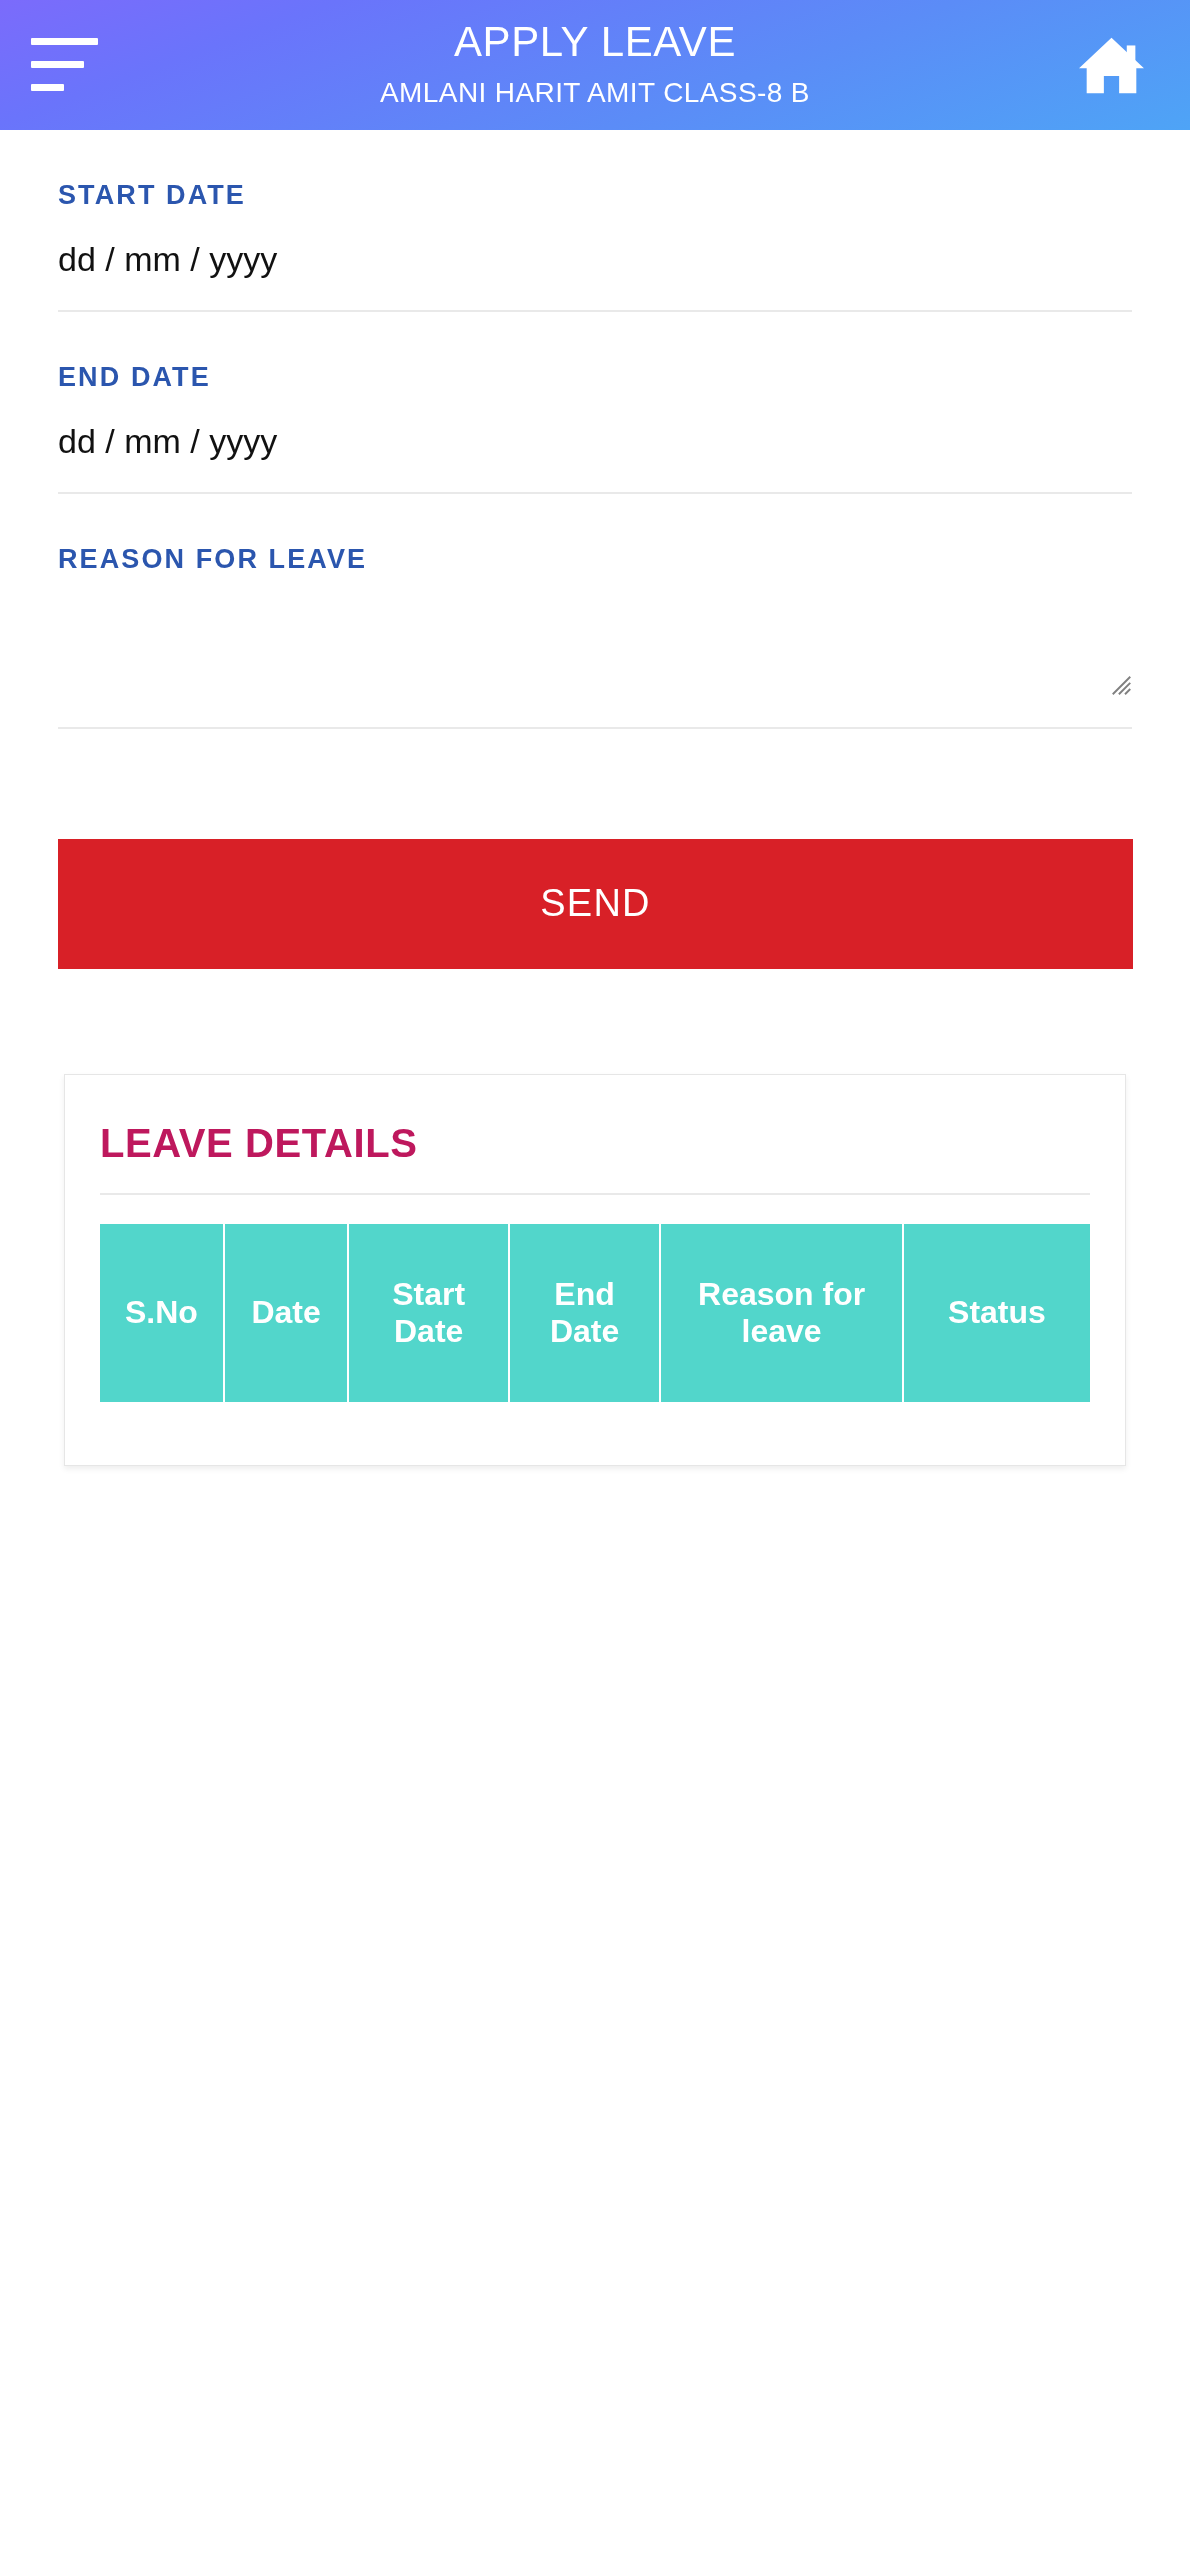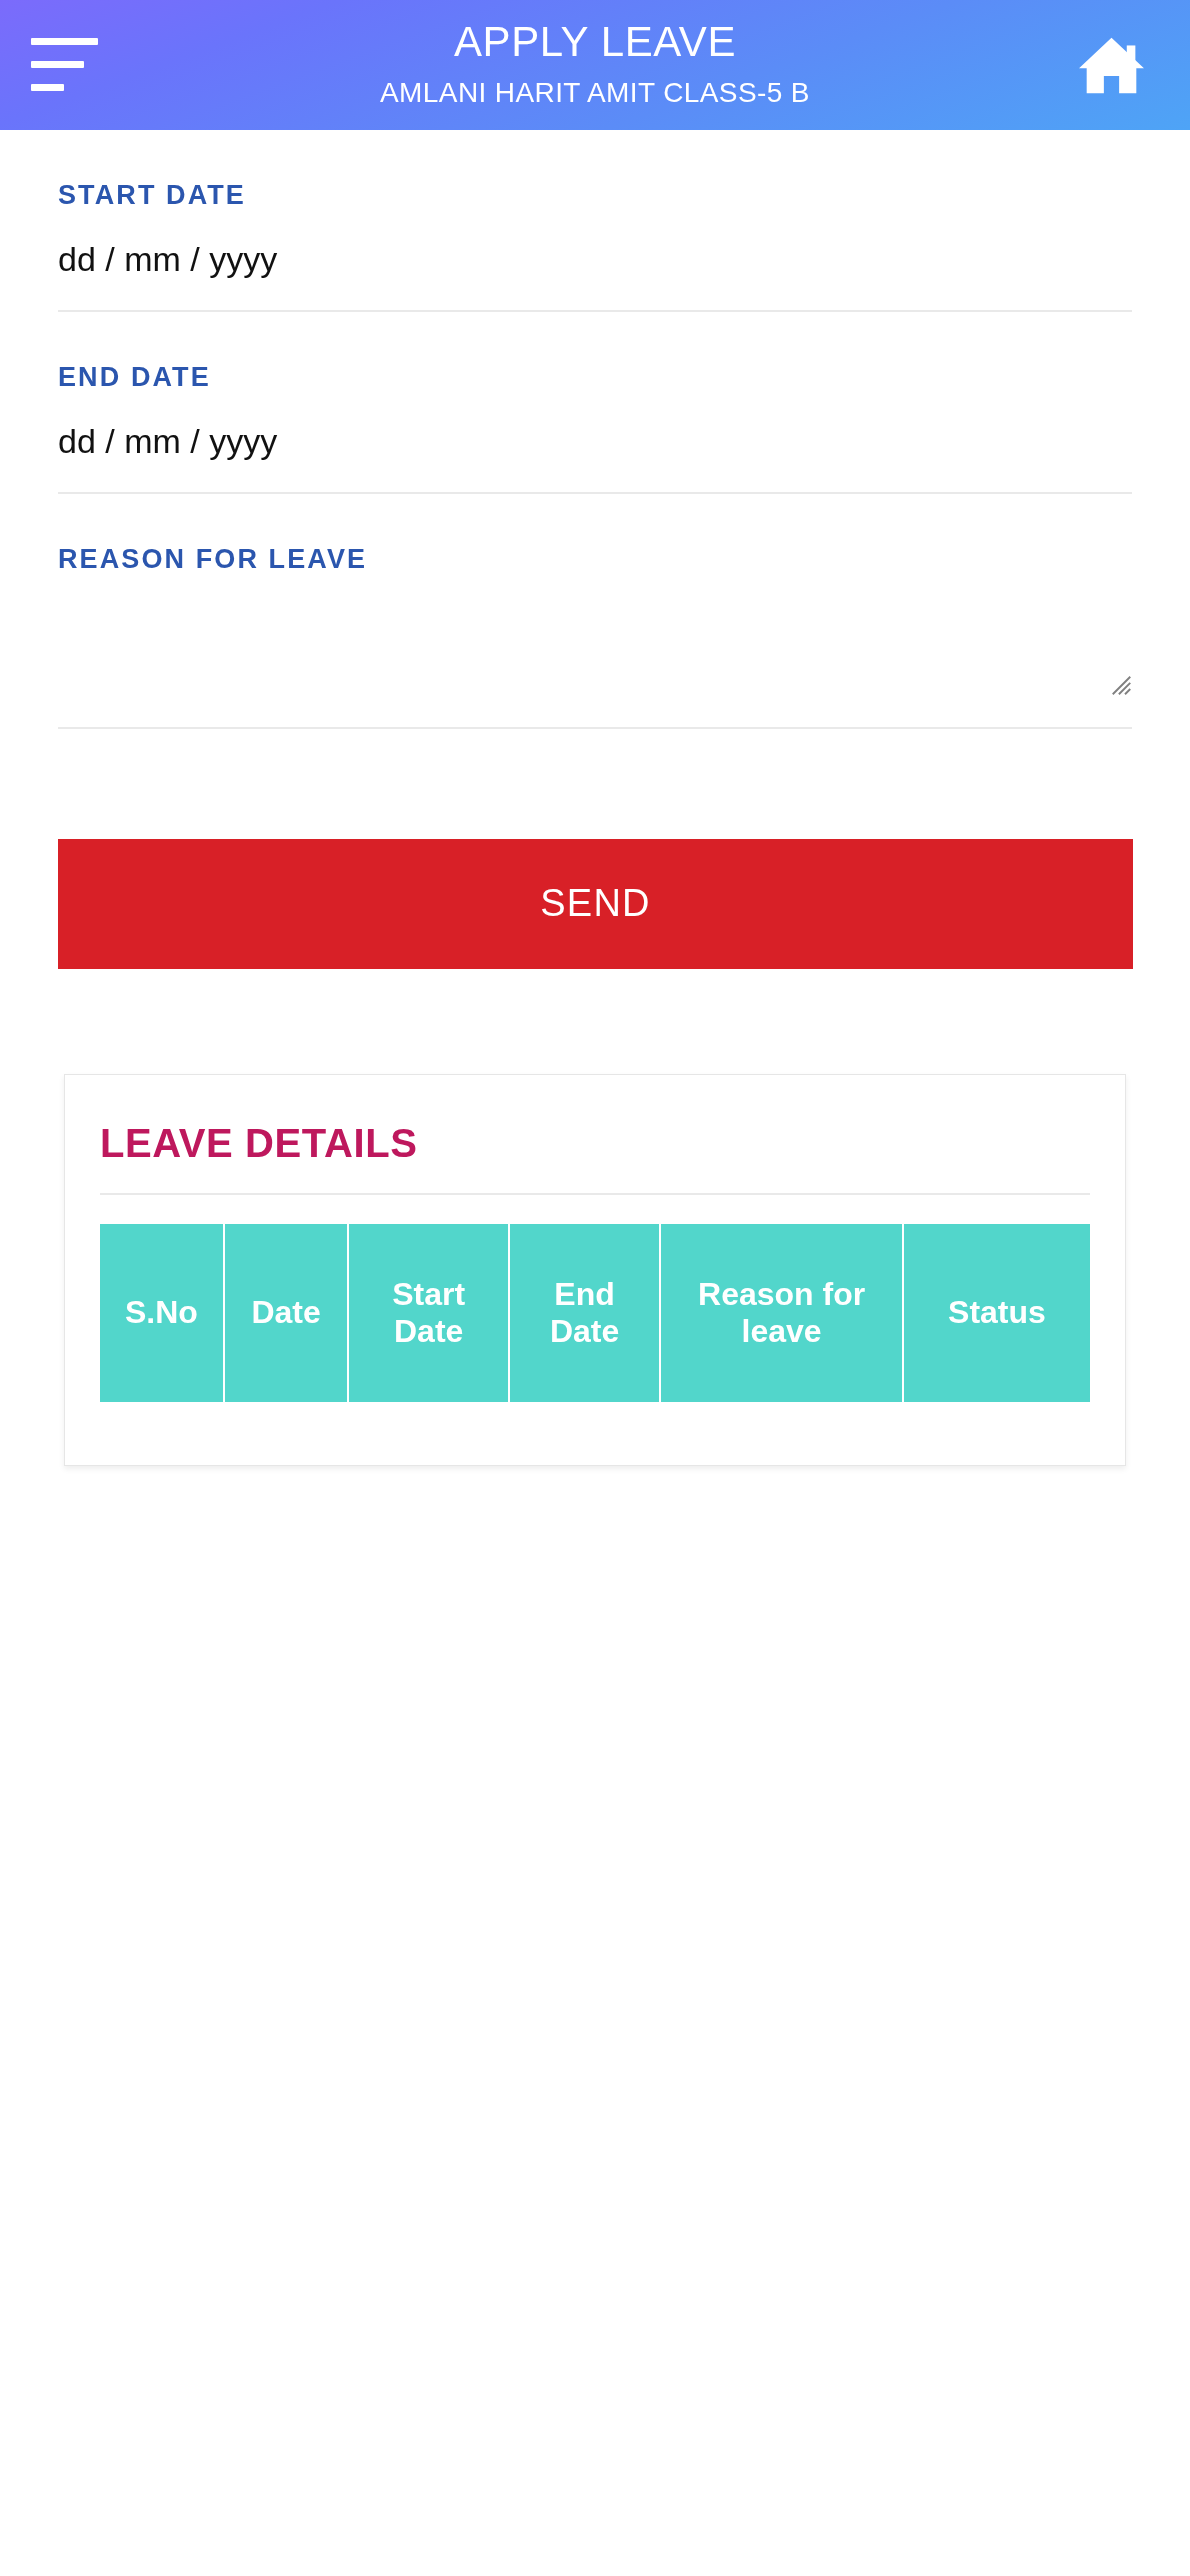--- a/index.html
+++ b/index.html
@@ -213,21 +213,21 @@
 <div class="appbar">
 
   <div class="menu-btn">
     <span></span>
     <span></span>
     <span></span>
   </div>
 
   <div class="appbar-titles">
     <div class="appbar-title">APPLY LEAVE</div>
-    <div class="appbar-subtitle">AMLANI HARIT AMIT CLASS-5 B</div>
+    <div class="appbar-subtitle">AMLANI HARIT AMIT CLASS-8 B</div>
   </div>
 
   <div class="home-btn">
     <svg width="71" height="63" viewBox="0 0 74 66" xmlns="http://www.w3.org/2000/svg" aria-hidden="true">
       <path d="M37 4 L71 36 L63 36 L63 62 L45 62 L45 44 L29 44 L29 62 L11 62 L11 36 L3 36 Z" fill="#ffffff"></path>
       <rect x="53" y="12" width="9" height="18" fill="#ffffff"></rect>
     </svg>
   </div>
 
 </div>

